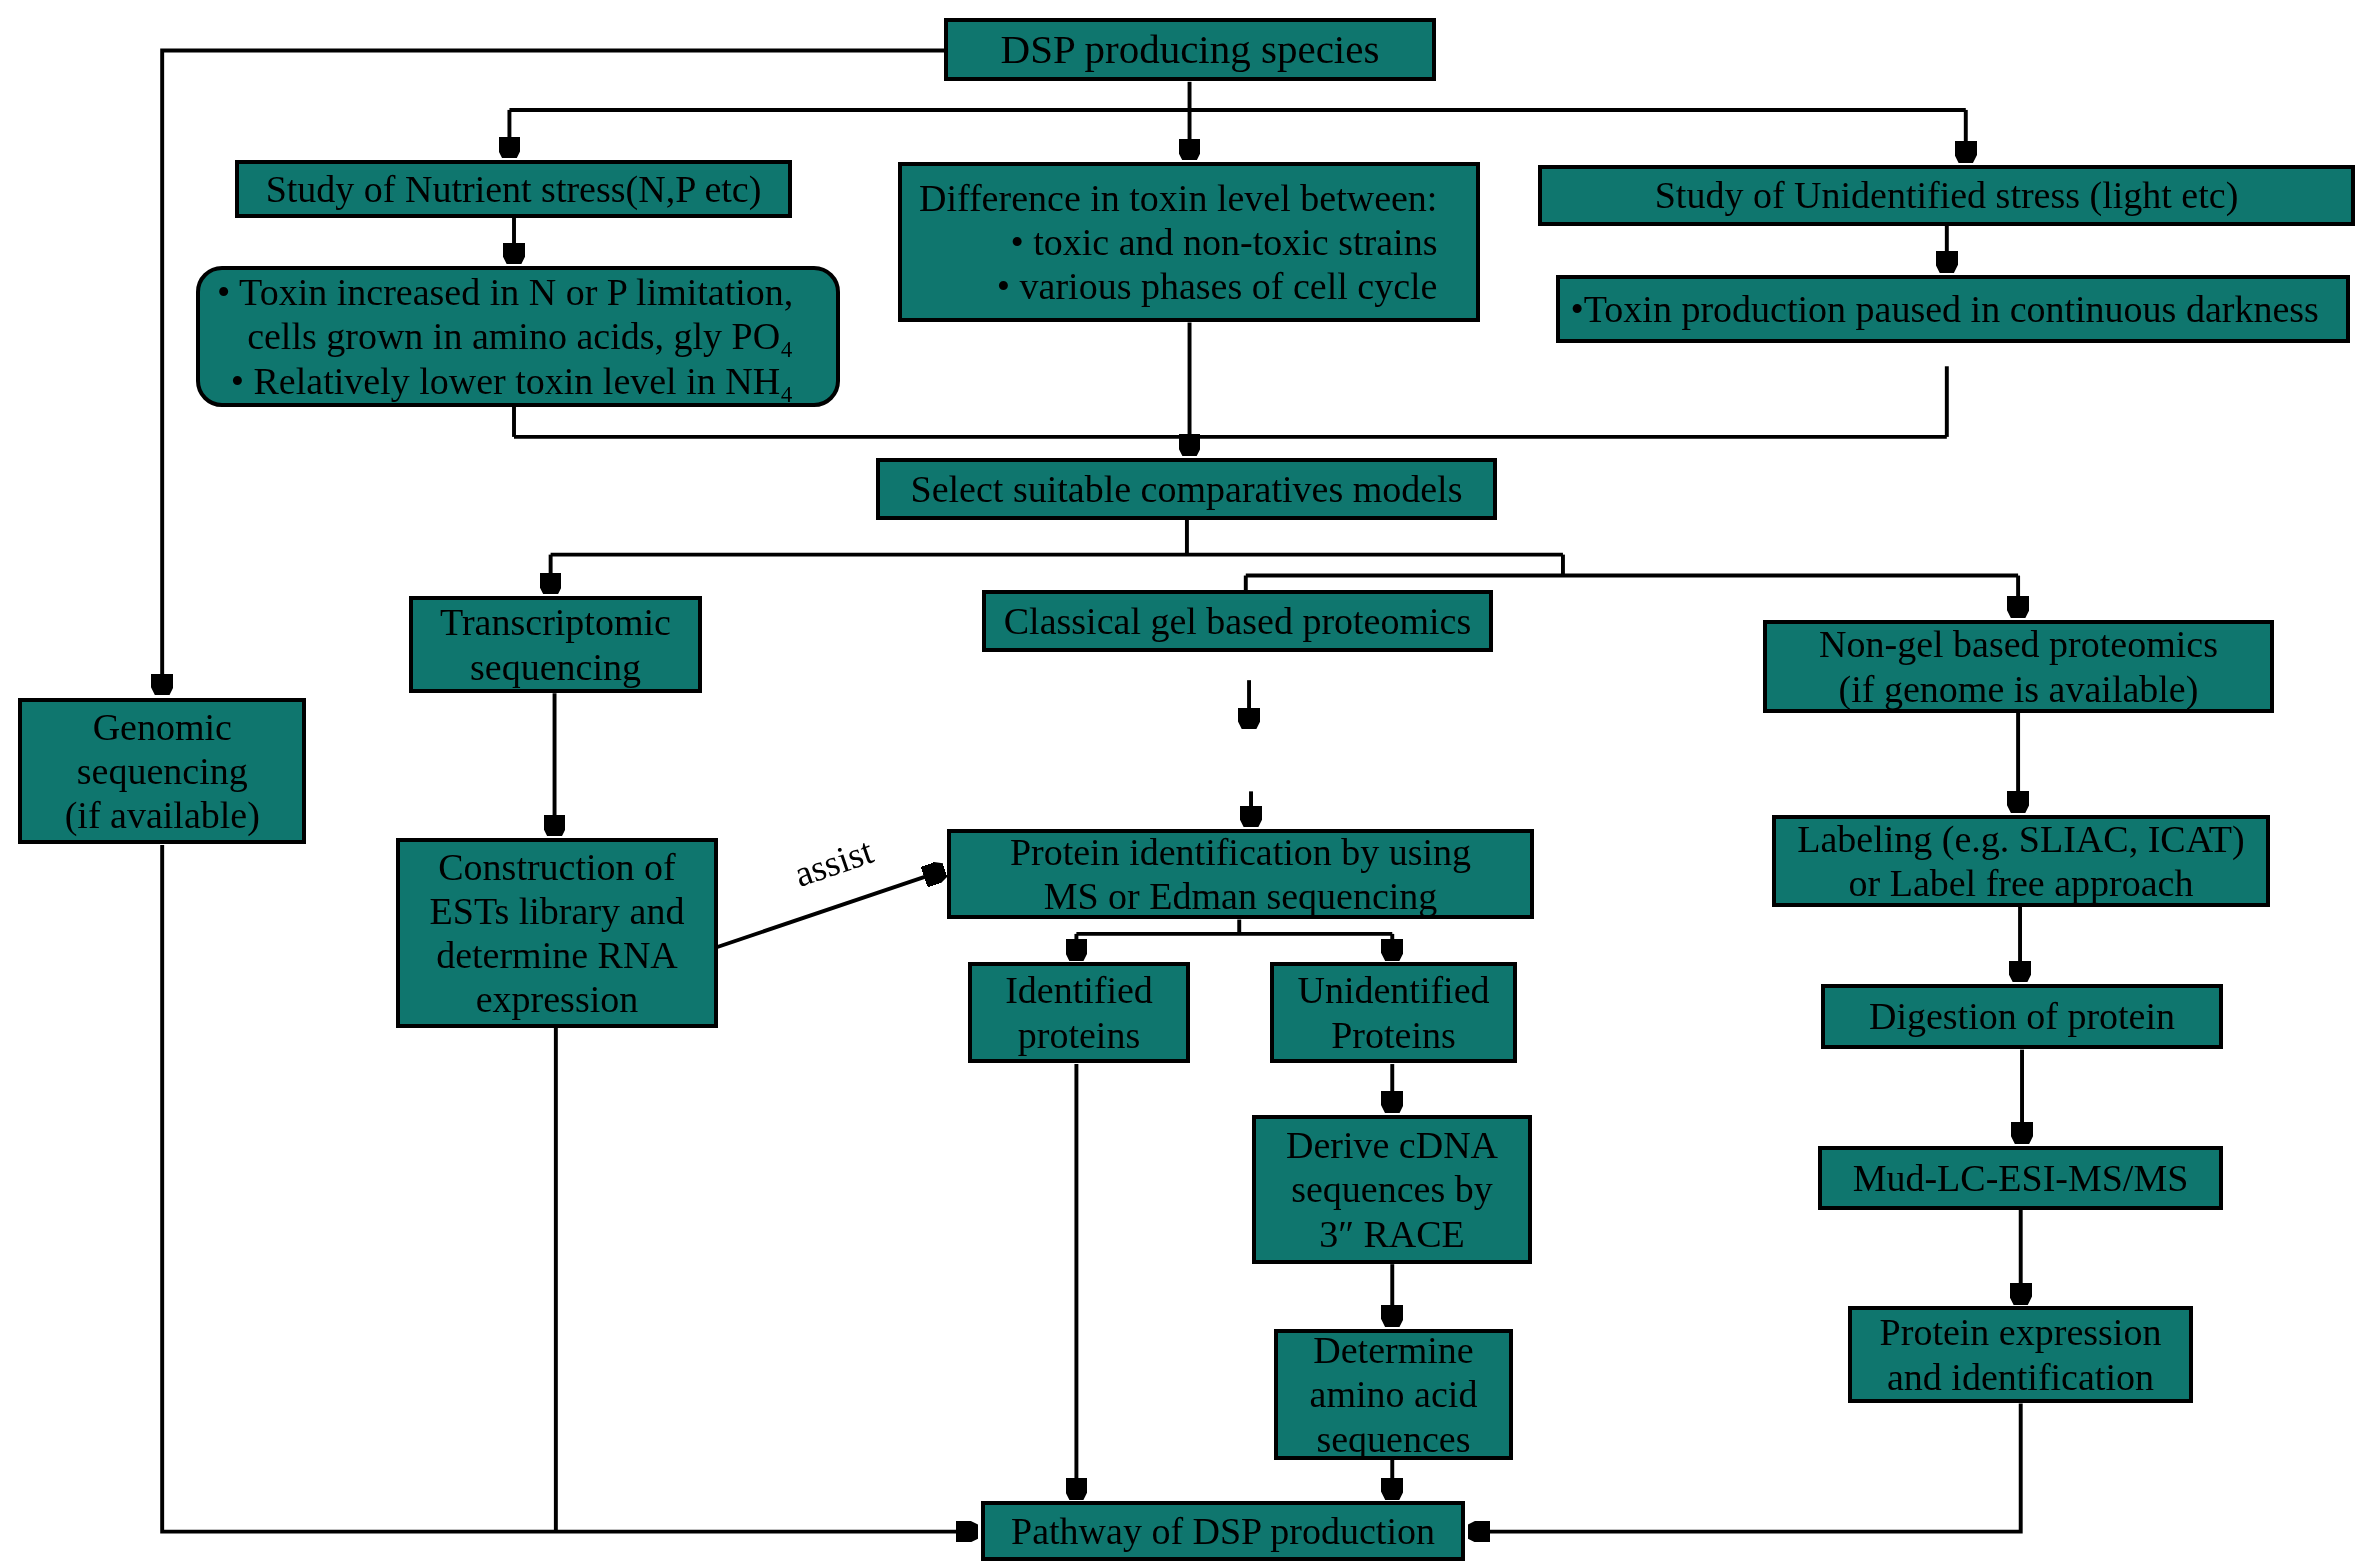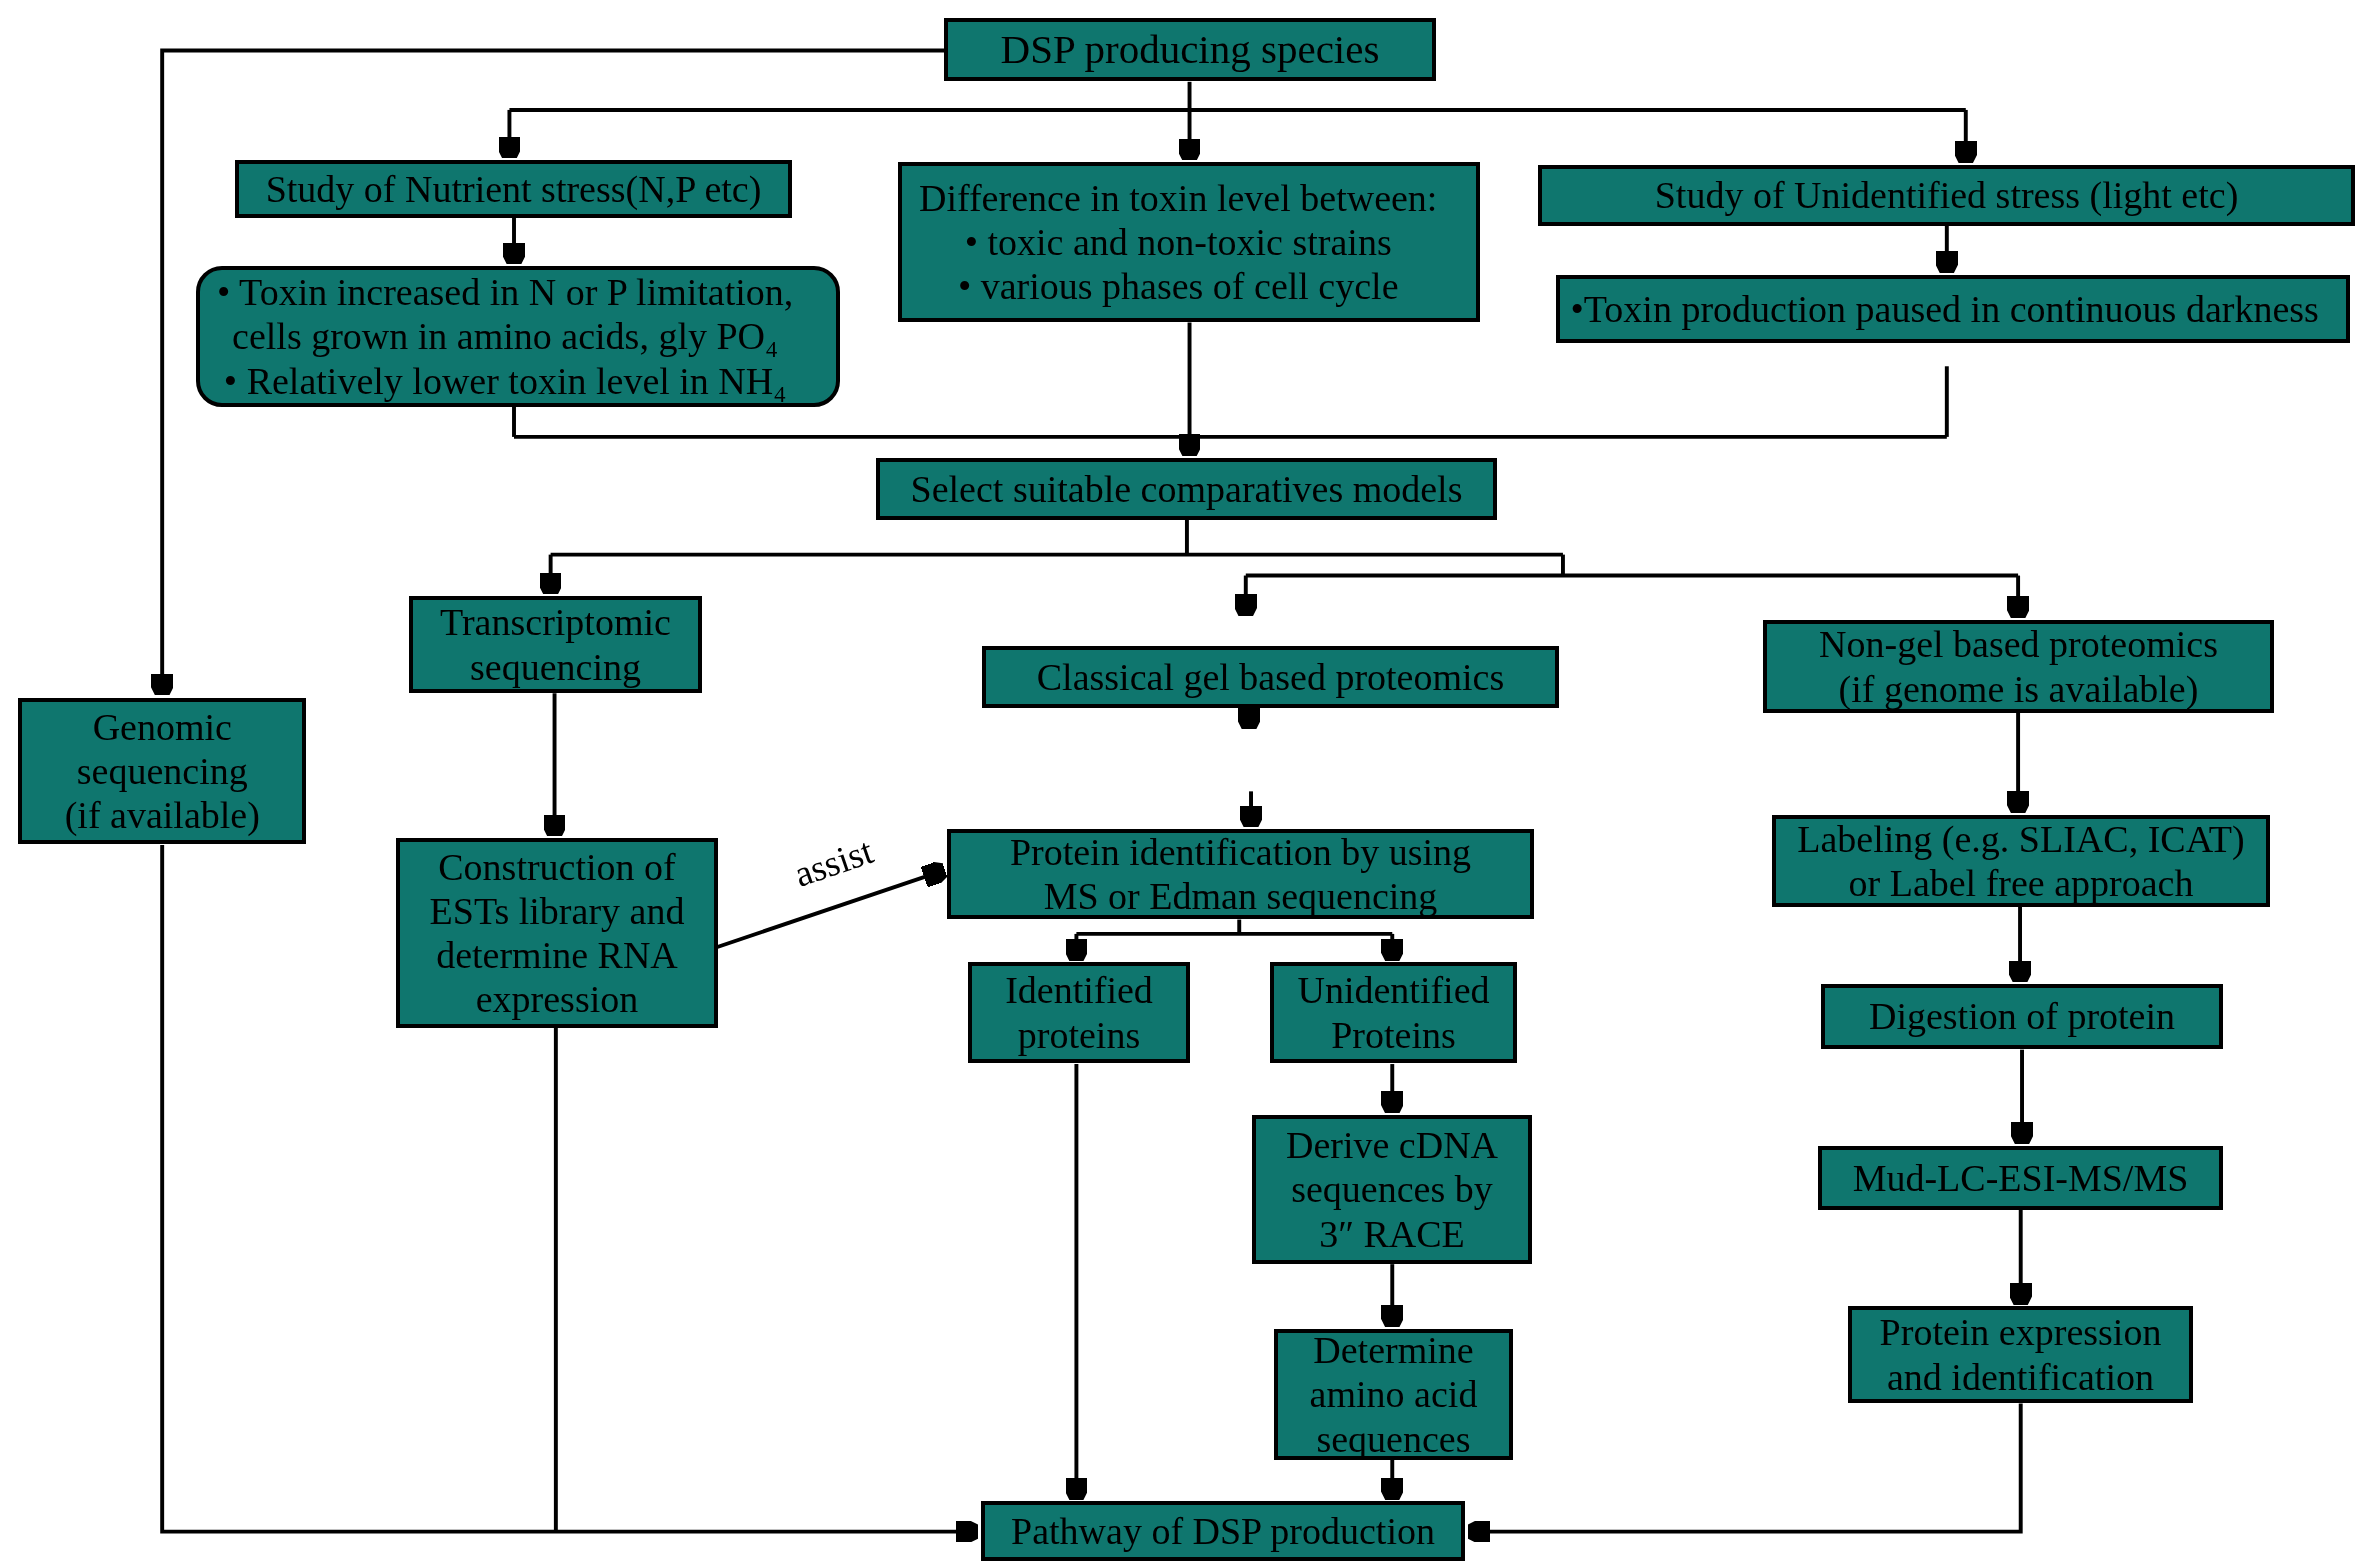--- a/index.html
+++ b/index.html
@@ -19,21 +19,21 @@
     align-items:center;
     justify-content:center;
     text-align:center;
     font-size:38px;
     line-height:1.16;
     white-space:pre-line;
     z-index:2;
   }
   .node.left{
     justify-content:flex-start;
-    text-align:center;
+    text-align:right;
     padding-left:17px;
     padding-right:6.5px;
   }
   #edges{position:absolute;left:0;top:0;z-index:1;}
   #edges path{stroke:#000;stroke-width:6;fill:none;}
   .edge-label{
     position:absolute;
     z-index:3;
     font-size:37px;
     transform:rotate(-19deg);
@@ -119,21 +119,21 @@
 
   <div class="node" style="left:876px;top:458px;width:621px;height:62px;">Select suitable comparatives models</div>
 
   <div class="node" style="left:409px;top:596px;width:293px;height:97px;">Transcriptomic
 sequencing</div>
 
   <div class="node" style="left:18.3px;top:698px;width:288px;height:146px;">Genomic
 sequencing
 (if available)</div>
 
-  <div class="node" style="left:982px;top:646px;width:577px;height:62px;">Classical gel based proteomics</div>
+  <div class="node" style="left:982px;top:590px;width:511px;height:62px;">Classical gel based proteomics</div>
 
   <div class="node" style="left:1763px;top:620px;width:511px;height:93px;">Non-gel based proteomics
 (if genome is available)</div>
 
 
   <div class="node" style="left:1772px;top:815px;width:498px;height:92px;">Labeling (e.g. SLIAC, ICAT)
 or Label free approach</div>
 
   <div class="node" style="left:396px;top:838px;width:322px;height:190px;">Construction of
 ESTs library and

